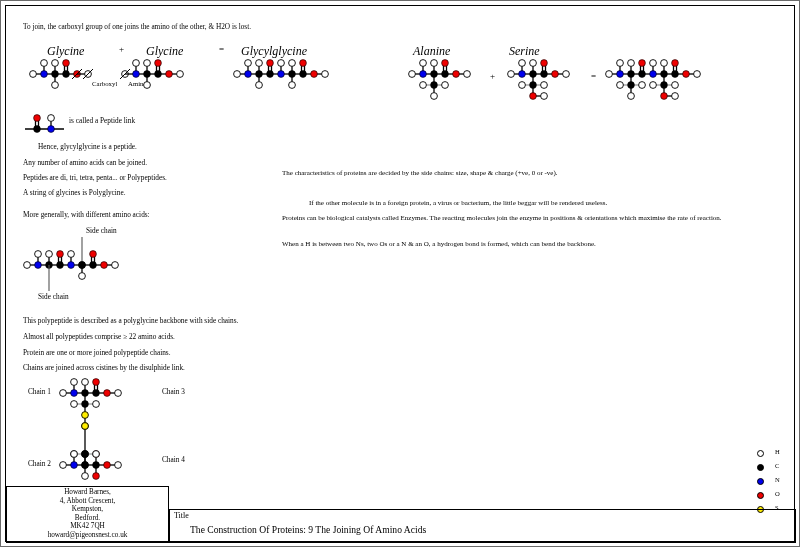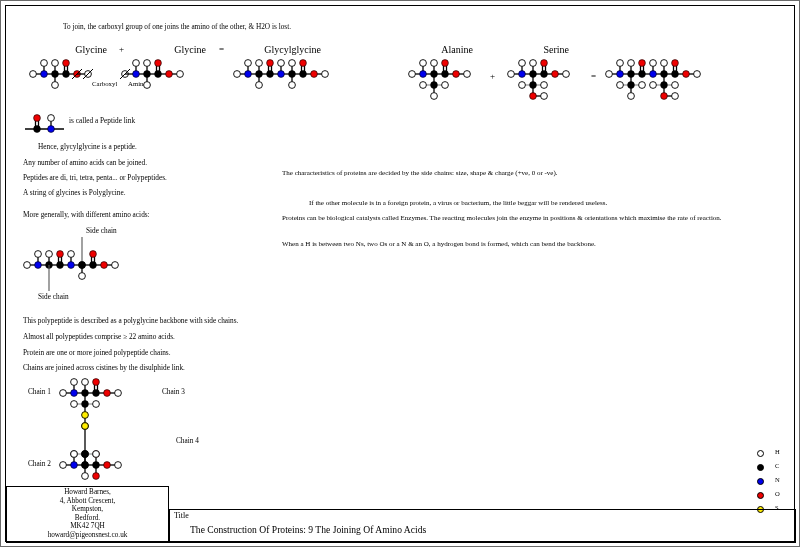--- a/index.html
+++ b/index.html
@@ -10,21 +10,21 @@
     box-sizing:border-box;overflow:hidden;
   }
   #page::before{
     content:"";position:absolute;left:4px;top:4px;right:4px;bottom:4px;
     border:1px solid #000;box-sizing:border-box;pointer-events:none;
   }
   .txt{position:absolute;font-family:"Liberation Serif",serif;color:#000;white-space:nowrap;}
   .hdr{font-size:7.3px;}
   .body-line{font-size:7.3px;}
   .para{font-size:7.0px;}
-  .mollabel{font-size:10px;text-align:right;}
+  .mollabel{font-size:12px;text-align:left;font-style:italic;}
   .op{font-size:9px;}
   .small{font-size:6.8px;}
   svg{position:absolute;overflow:visible;}
   .addr{
     position:absolute;left:5px;top:485px;width:163px;height:57px;
     border:1px solid #000;box-sizing:border-box;
     font-size:7.2px;line-height:8.6px;text-align:center;padding-top:1px;
   }
   .addr div{white-space:nowrap;}
   .titlebox{
@@ -36,21 +36,21 @@
   .legendbox{position:absolute;left:752px;top:446px;width:44px;height:76px;}
   .legendbox .row{position:relative;height:14px;}
   .legendbox .dot{position:absolute;left:4px;top:3px;width:7px;height:7px;border-radius:50%;border:1px solid #000;box-sizing:border-box;}
   .legendbox .lbl{position:absolute;left:22px;top:1px;font-size:6.6px;}
 </style>
 </head>
 <body>
 
 <div id="page">
 
-  <div class="txt hdr" style="left:22px;top:21px;margin-left:40px;">To join, the carboxyl group of one joins the amino of the other, &amp; H2O is lost.</div>
+  <div class="txt hdr" style="left:22px;top:21px;">To join, the carboxyl group of one joins the amino of the other, &amp; H2O is lost.</div>
 
   <div class="txt mollabel" style="left:46px;top:43px;width:60px;">Glycine</div>
   <div class="txt op" style="left:118px;top:43px;">+</div>
   <div class="txt mollabel" style="left:145px;top:43px;width:60px;">Glycine</div>
   <div class="txt op" style="left:218px;top:43px;">=</div>
   <div class="txt mollabel" style="left:240px;top:43px;width:80px;">Glycylglycine</div>
 
   <div class="txt mollabel" style="left:412px;top:43px;width:60px;">Alanine</div>
   <div class="txt op" style="left:489px;top:70px;">+</div>
   <div class="txt mollabel" style="left:508px;top:43px;width:60px;">Serine</div>
@@ -356,21 +356,21 @@
   <div class="txt body-line" style="left:22px;top:362px;">Chains are joined across cistines by the disulphide link.</div>
 
   <div class="txt para" style="left:281px;top:168px;">The characteristics of proteins are decided by the side chains: size, shape &amp; charge (+ve, 0 or -ve).</div>
   <div class="txt para" style="left:281px;top:198px;padding-left:27px;">If the other molecule is in a foreign protein, a virus or bacterium, the little beggar will be rendered useless.</div>
   <div class="txt para" style="left:281px;top:213px;">Proteins can be biological catalysts called Enzymes. The reacting molecules join the enzyme in positions &amp; orientations which maximise the rate of reaction.</div>
   <div class="txt para" style="left:281px;top:239px;">When a H is between two Ns, two Os or a N &amp; an O, a hydrogen bond is formed, which can bend the backbone.</div>
 
   <div class="txt body-line" style="left:27px;top:386px;">Chain 1</div>
   <div class="txt body-line" style="left:161px;top:386px;">Chain 3</div>
   <div class="txt body-line" style="left:27px;top:458px;">Chain 2</div>
-  <div class="txt body-line" style="left:161px;top:435px;margin-left:14px;">Chain 4</div>
+  <div class="txt body-line" style="left:161px;top:454px;">Chain 4</div>
 
   <div class="legendbox">
     <div class="row">
       <span class="dot" style="background:#ffffff;"></span>
       <span class="lbl">H</span>
     </div>
     <div class="row">
       <span class="dot" style="background:#000000;"></span>
       <span class="lbl">C</span>
     </div>

